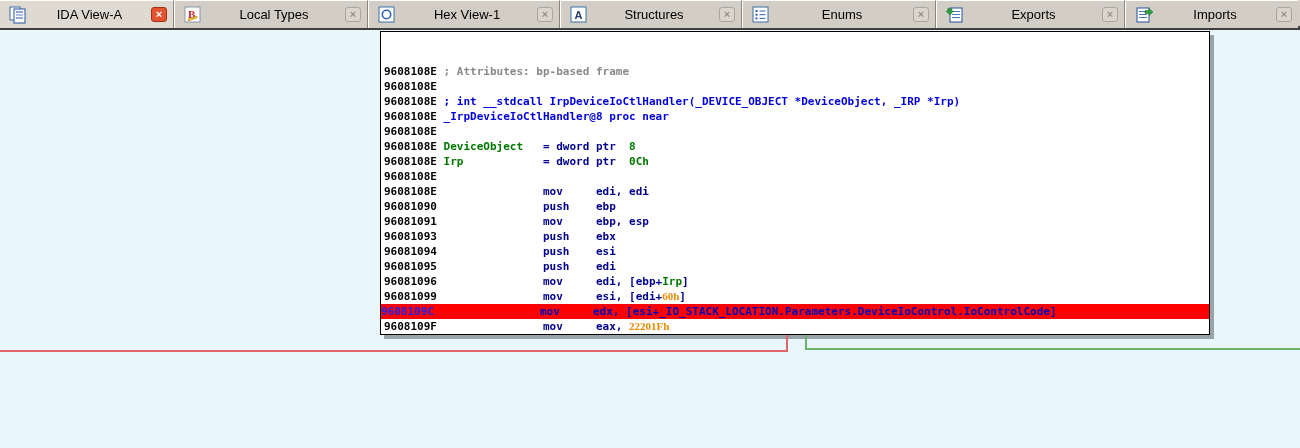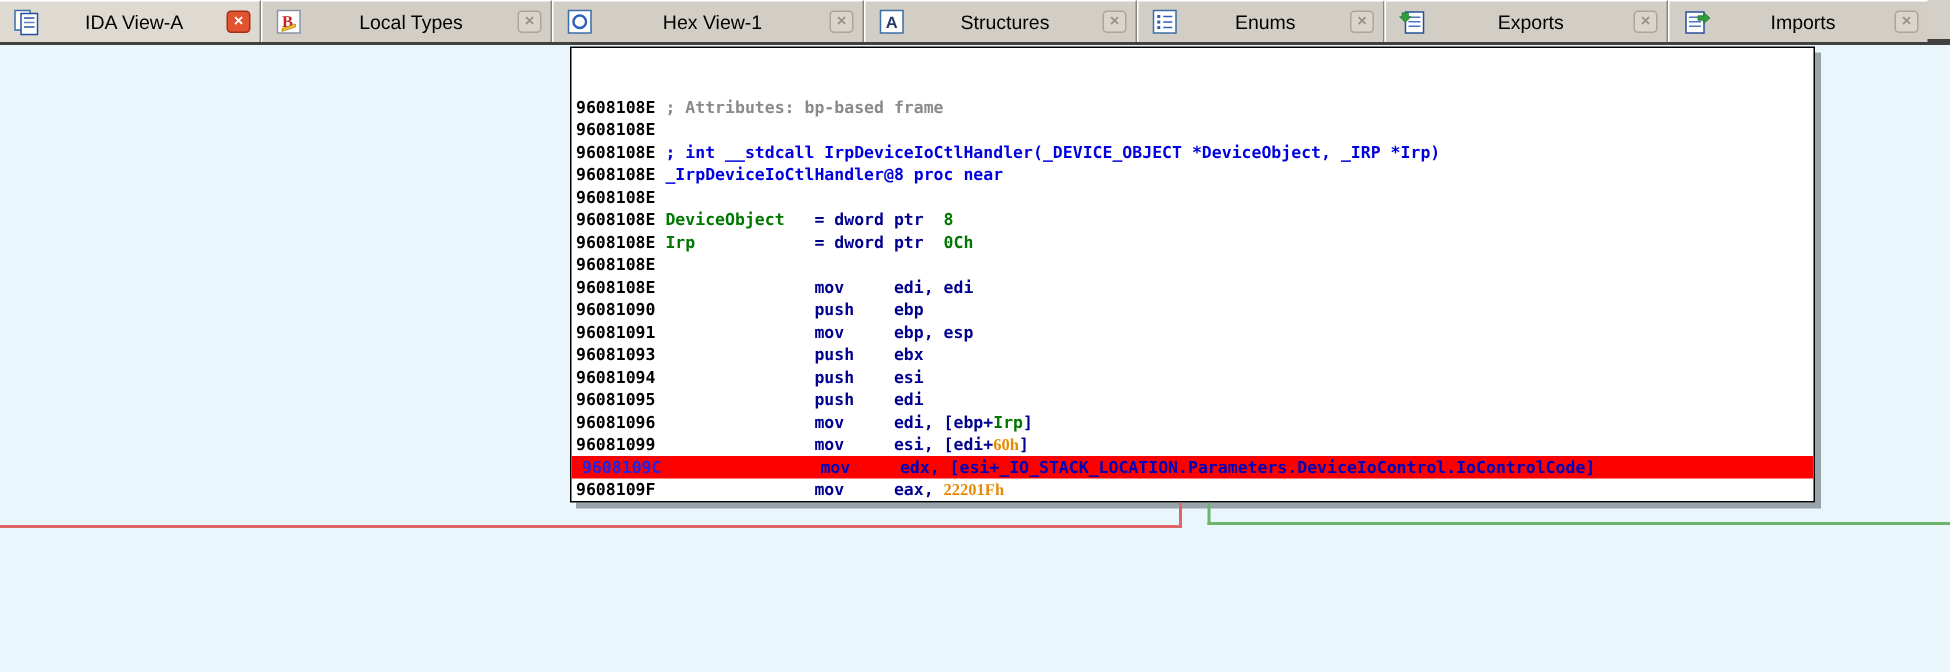--- a/index.html
+++ b/index.html
@@ -65,21 +65,21 @@
     overflow: hidden;
     padding: 2px 0 0 3px;
     font-family: "DejaVu Sans Mono", "Liberation Mono", monospace;
     font-size: 11px; font-weight: bold;
     line-height: 15px;
     white-space: pre;
   }
   .asm-line { height: 15px; white-space: pre; }
   .asm-line.hl {
     background: var(--highlight-bg, #fb0200);
-    margin-left: -3px; padding-left: 7px;
+    margin-left: -3px; padding-left: 0;
   }
   .seg-addr  { color: var(--address, #000); }
   .seg-plain { color: var(--address, #000); }
   .seg-comment { color: var(--comment, #8a8a8a); }
   .seg-func  { color: var(--function, #0000de); }
   .seg-instr { color: var(--instruction, #00008e); }
   .seg-var   { color: var(--stack-var, #007800); }
   .seg-num   { color: var(--number, #e88a00); font-family: Liberation Serif, serif; }
   .seg-haddr { color: var(--highlight-addr, #2222e6); }
   .seg-htext { color: var(--highlight-text, #0000bb); }
@@ -113,39 +113,39 @@
   <div class="tab" style="width:194px">
     <svg class="tab-icon" viewBox="0 0 20 20">
       <rect x="2" y="2" width="15" height="15" fill="#ffffff" stroke="#8a96a8"></rect>
       <text x="5" y="13" font-size="11" font-weight="bold" fill="#cc2222" font-family="Liberation Serif, serif">B</text>
       <path d="M5 14 L14 11 L14 13 L5 16 Z" fill="#f0c030" stroke="#b08010" stroke-width="0.5"></path>
     </svg>
     <span class="tab-label">Local Types</span>
     <span class="tab-close">×</span>
   </div>
 
-  <div class="tab" style="width:208px">
+  <div class="tab" style="width:192px">
     <svg class="tab-icon" viewBox="0 0 20 20">
       <rect x="2" y="2" width="15" height="15" fill="#ffffff" stroke="#3a6ea5"></rect>
       <circle cx="9.5" cy="9.5" r="4.2" fill="none" stroke="#2f5fbb" stroke-width="1.6"></circle>
     </svg>
     <span class="tab-label">Hex View-1</span>
     <span class="tab-close">×</span>
   </div>
 
   <div class="tab" style="width:182px">
     <svg class="tab-icon" viewBox="0 0 20 20">
       <rect x="2" y="2" width="15" height="15" fill="#ffffff" stroke="#3a6ea5"></rect>
       <text x="5.5" y="13.5" font-size="11" font-weight="bold" fill="#253a66" font-family="Liberation Sans, sans-serif">A</text>
     </svg>
     <span class="tab-label">Structures</span>
     <span class="tab-close">×</span>
   </div>
 
-  <div class="tab" style="width:165px">
+  <div class="tab" style="width:194px">
     <svg class="tab-icon" viewBox="0 0 20 20">
       <rect x="2" y="2" width="15" height="15" fill="#ffffff" stroke="#3a6ea5"></rect>
       <rect x="4.5" y="5" width="2" height="2" fill="#2f5fbb"></rect>
       <rect x="4.5" y="8.7" width="2" height="2" fill="#2f5fbb"></rect>
       <rect x="4.5" y="12.4" width="2" height="2" fill="#2f5fbb"></rect>
       <line x1="8.5" y1="6" x2="14.5" y2="6" stroke="#2f5fbb"></line>
       <line x1="8.5" y1="9.7" x2="14.5" y2="9.7" stroke="#2f5fbb"></line>
       <line x1="8.5" y1="13.4" x2="14.5" y2="13.4" stroke="#2f5fbb"></line>
     </svg>
     <span class="tab-label">Enums</span>

